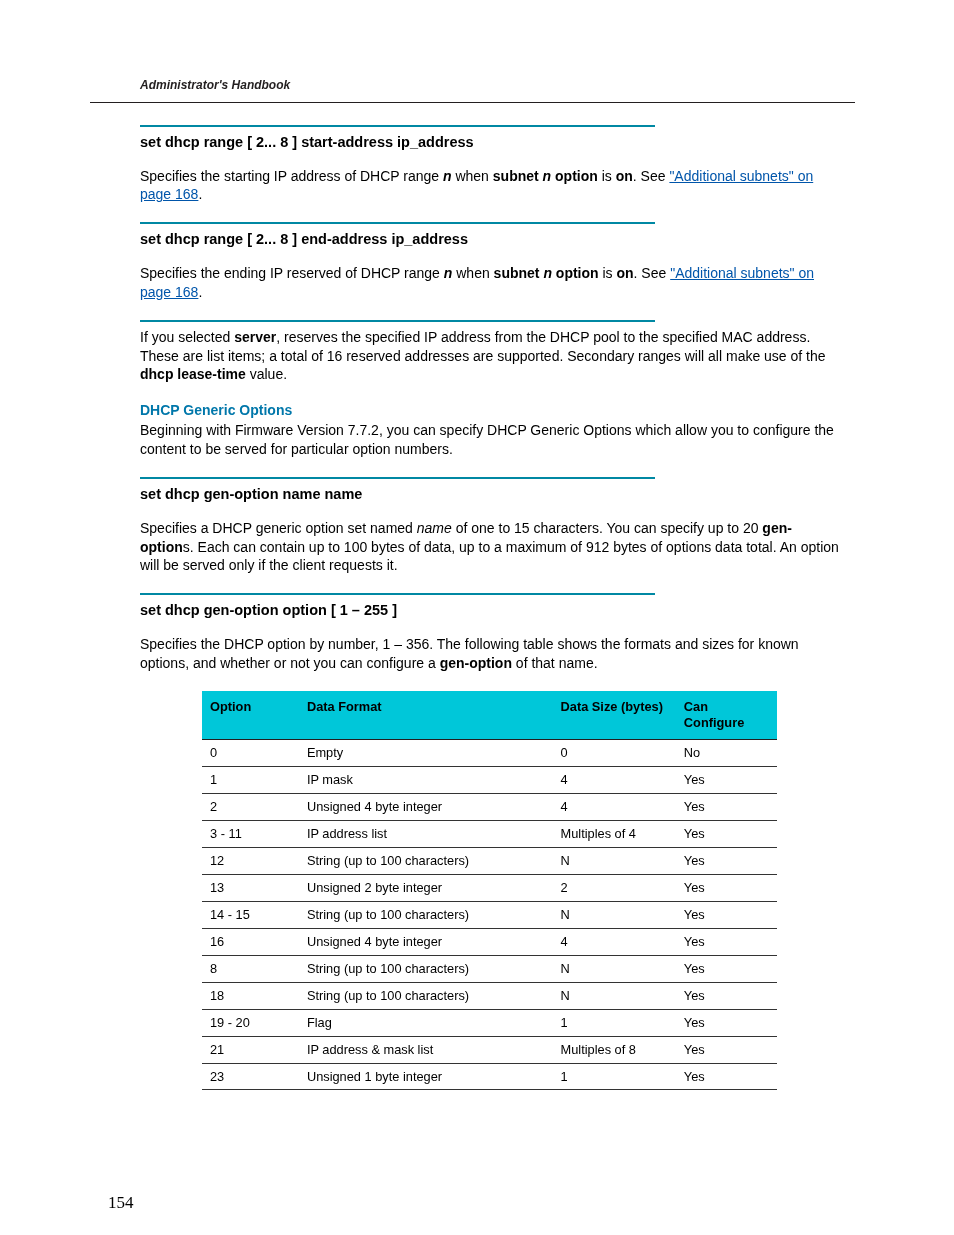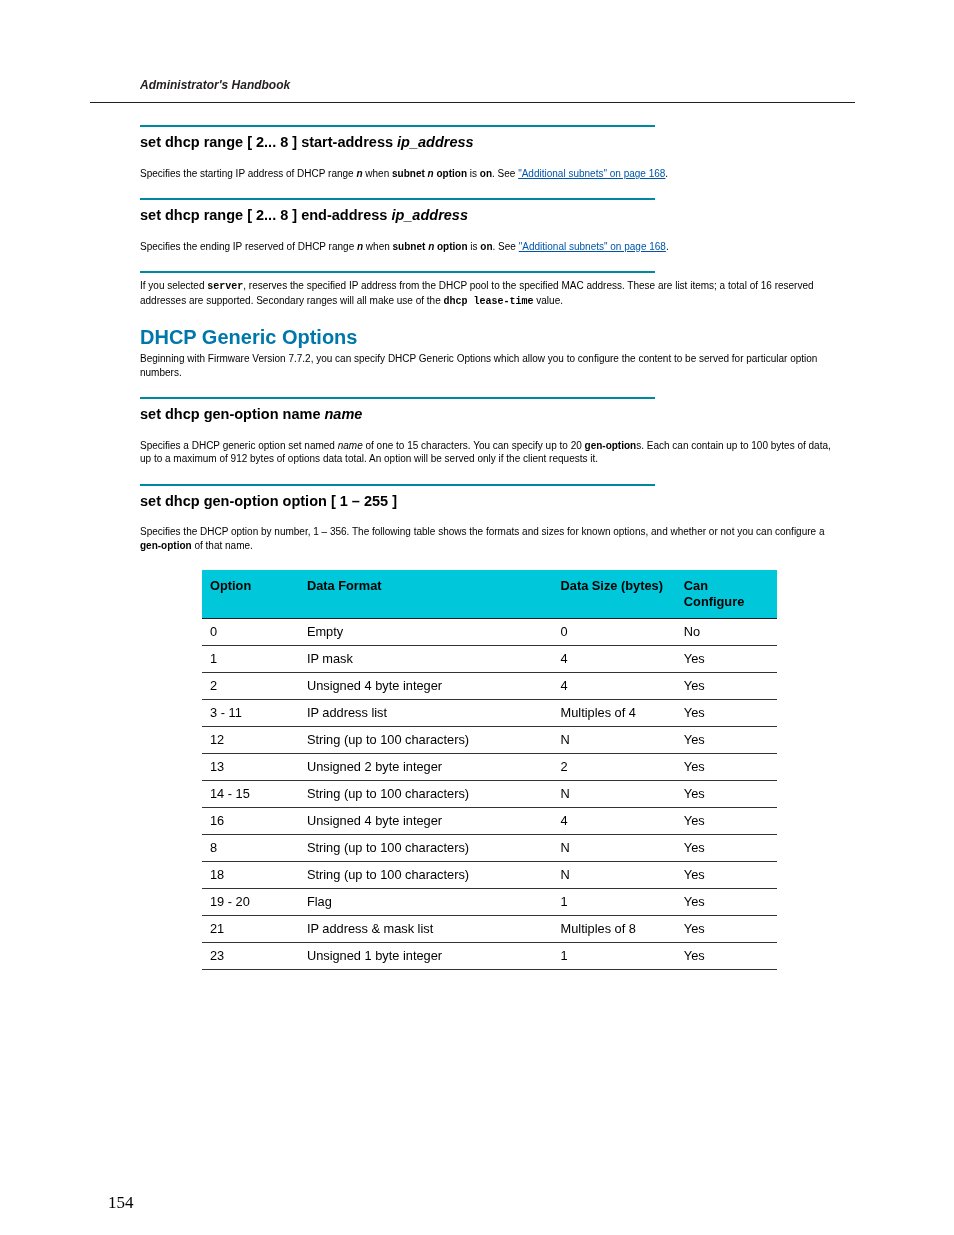--- a/index.html
+++ b/index.html
@@ -39,42 +39,41 @@
     height: 0;
     margin: 0 0 6px 0;
   }
   h2.cmd-heading {
     font-size: 14.5px;
     font-weight: bold;
     margin: 0 0 14px 0;
     line-height: 1.35;
   }
   h2.cmd-heading .param {
-    font-style: italic;
   }
   p.body {
-    font-size: 10px;
+    font-size: 14px;
     line-height: 1.35;
     margin: 0 0 18px 0;
   }
   p.body .b { font-weight: bold; }
   p.body .bi { font-weight: bold; font-style: italic; }
   p.body .i { font-style: italic; }
   a.xref {
     color: #0055aa;
     text-decoration: underline;
   }
   .subhead-blue {
     color: #0077aa;
     font-weight: bold;
-    font-size: 20px;
+    font-size: 14px;
     margin: 6px 0 3px 0;
   }
   .mono {
-    font-family: Liberation Mono, monospace;
+    font-family: Liberation Sans, sans-serif;
     font-weight: bold;
   }
   table.dhcp-table {
     border-collapse: collapse;
     width: 575px;
     margin-left: 62px;
     margin-top: 16px;
     font-size: 12.8px;
   }
   table.dhcp-table th {

